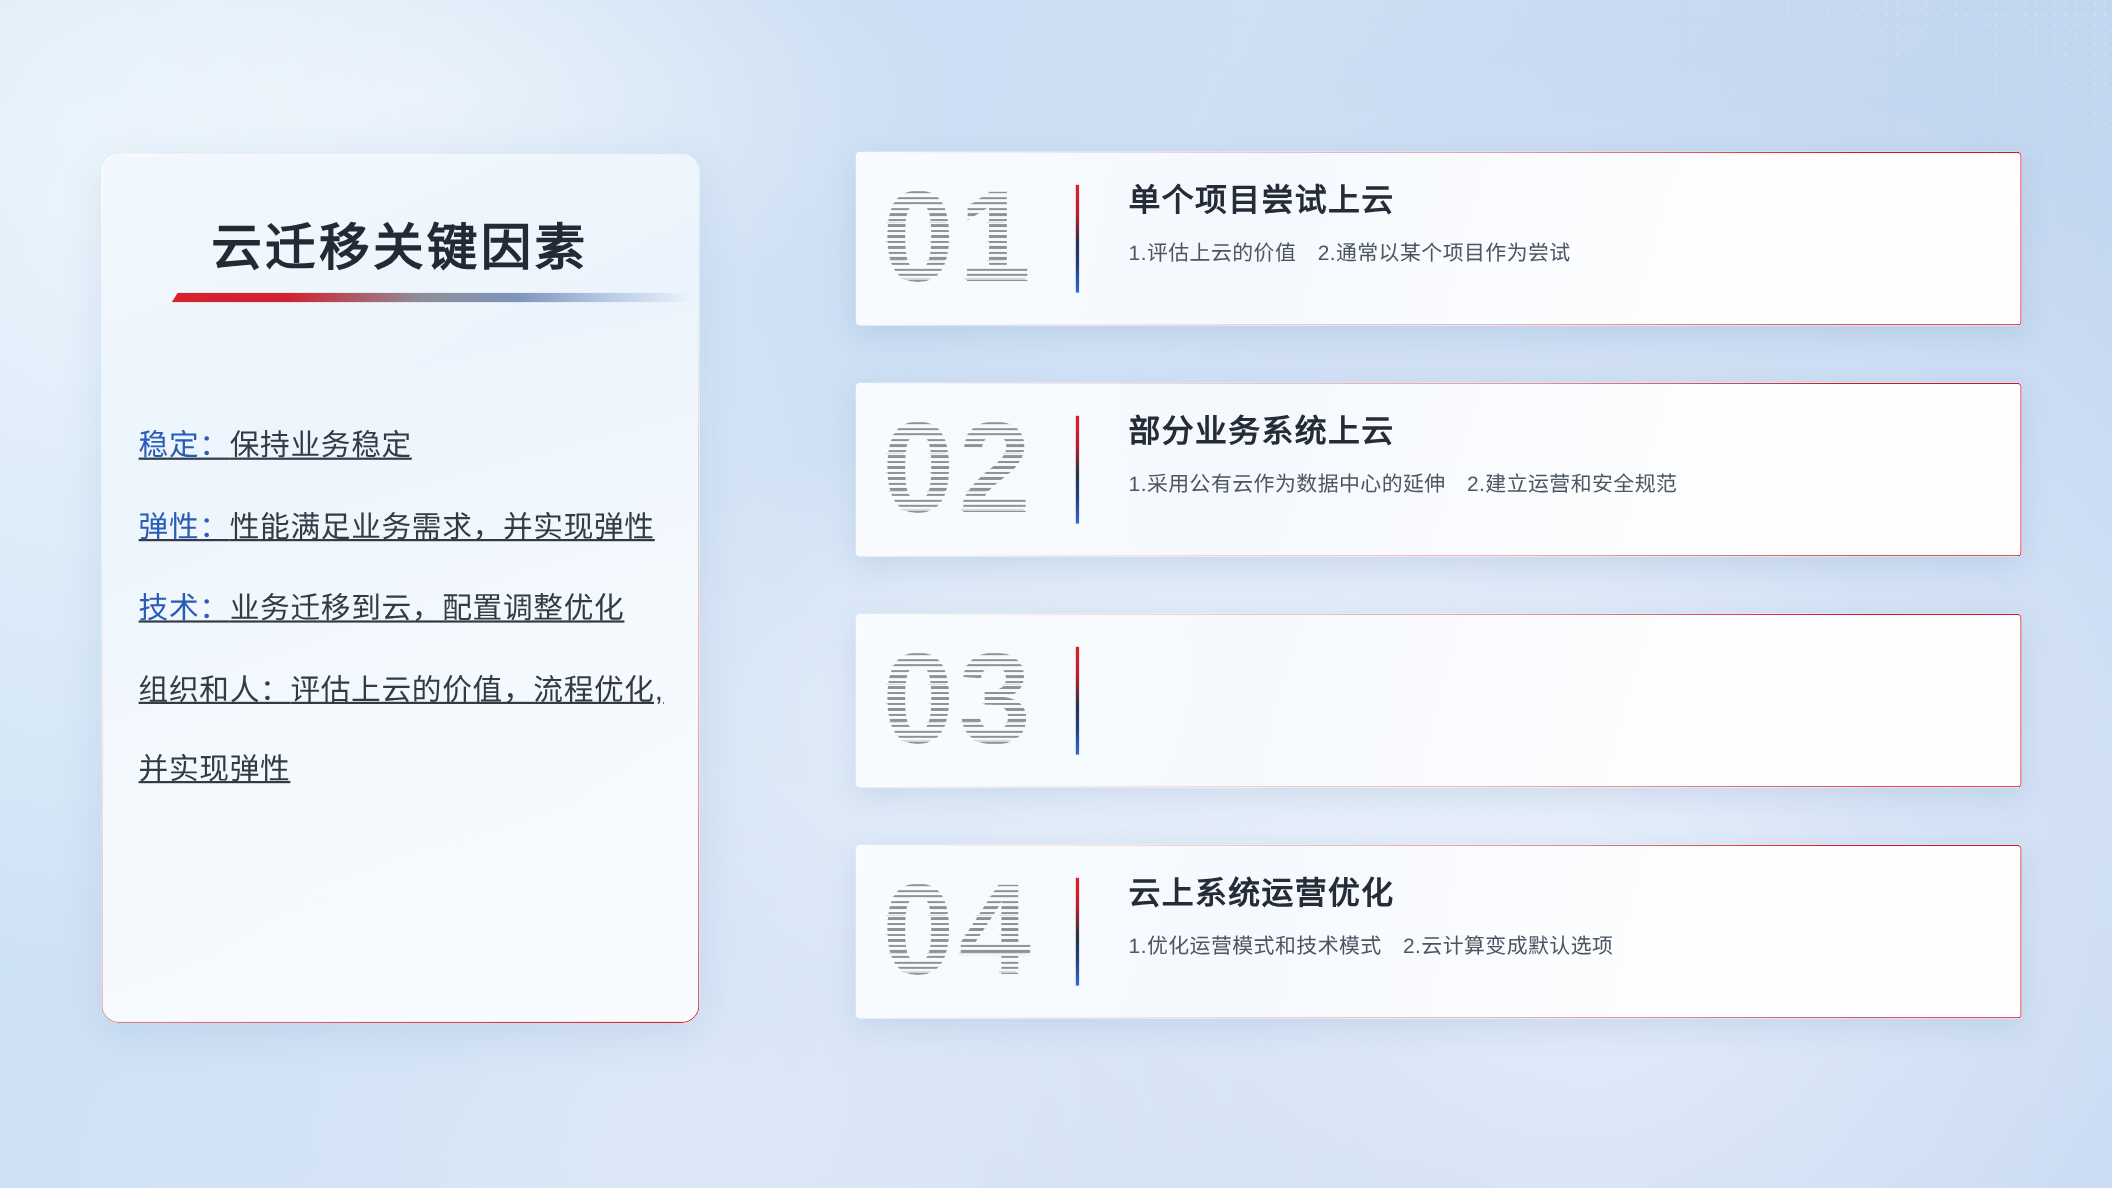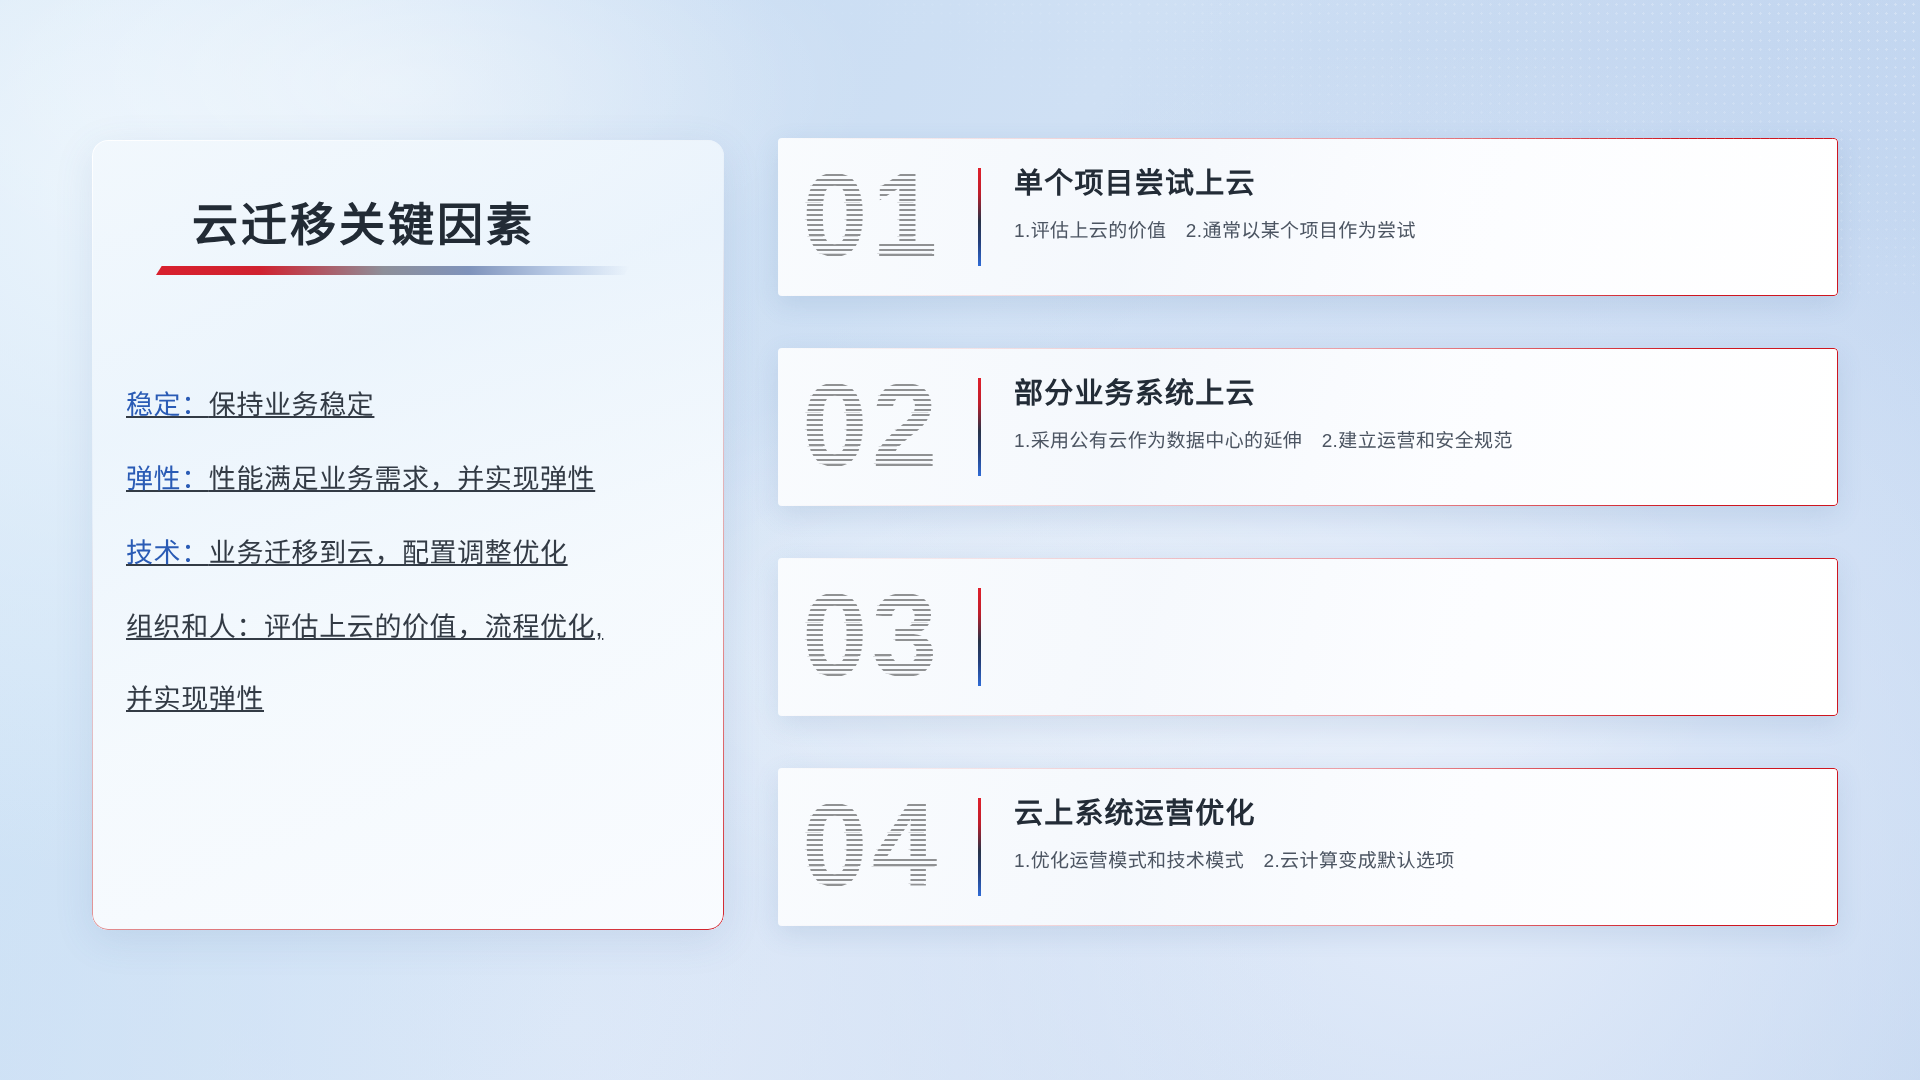--- a/index.html
+++ b/index.html
@@ -33,21 +33,21 @@
     content:""; position:absolute; top:0; right:0; width:1100px; height:300px;
     pointer-events:none; opacity:.35;
     background-image:radial-gradient(rgba(255,255,255,.85) 1px, transparent 1.2px);
     background-size:9px 9px;
     -webkit-mask-image:linear-gradient(200deg, rgba(0,0,0,.9) 0%, rgba(0,0,0,0) 62%);
             mask-image:linear-gradient(200deg, rgba(0,0,0,.9) 0%, rgba(0,0,0,0) 62%);
   }
 
   
   .left-panel{
-    position:absolute; left:92px; top:140px; width:632px; height:790px;
+    position:absolute; left:92px; top:140px; width:544px; height:790px;
     border-radius:16px;
     background:linear-gradient(160deg,
         rgba(242,248,253,.92) 0%,
         rgba(238,246,253,.88) 30%,
         rgba(247,251,254,.93) 62%,
         rgba(250,252,255,.96) 100%);
     box-shadow:0 10px 38px rgba(70,110,160,.13);
     overflow:hidden;
   }
   .left-panel .lp-border{
@@ -128,21 +128,21 @@
         rgba(0,0,0,1) 0px, rgba(0,0,0,1) 1px,
         rgba(0,0,0,0) 1px, rgba(0,0,0,0) 17px);
     -webkit-background-clip:text; background-clip:text;
     -webkit-text-fill-color:transparent;
     transform:translateX(-2px);
   }
   .accent{
     position:absolute; left:200px; top:30px; width:3px; height:98px;
     background:linear-gradient(180deg,#e0202c 0%,#c01d2b 26%,#283347 54%,#24407e 76%,#2f6bd6 100%);
   }
-  .c-body{ position:absolute; left:236px; top:22px; right:28px; }
+  .c-body{ position:absolute; left:248px; top:22px; right:28px; }
   .c-title{
     font-size:29px; font-weight:700; color:#232c37;
     letter-spacing:1.2px; line-height:46px; white-space:nowrap;
   }
   .c-sub{
     margin-top:10px; font-size:19px; color:#4c5562;
     letter-spacing:.4px; line-height:30px; white-space:pre;
   }
 </style>
 </head>

